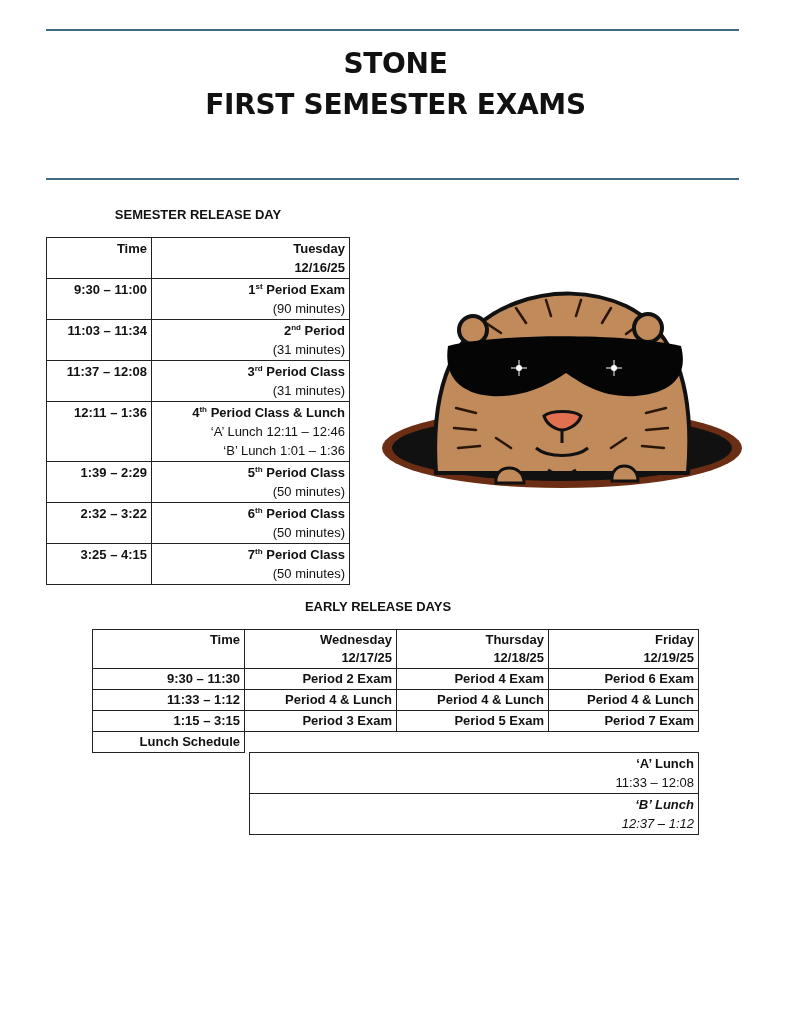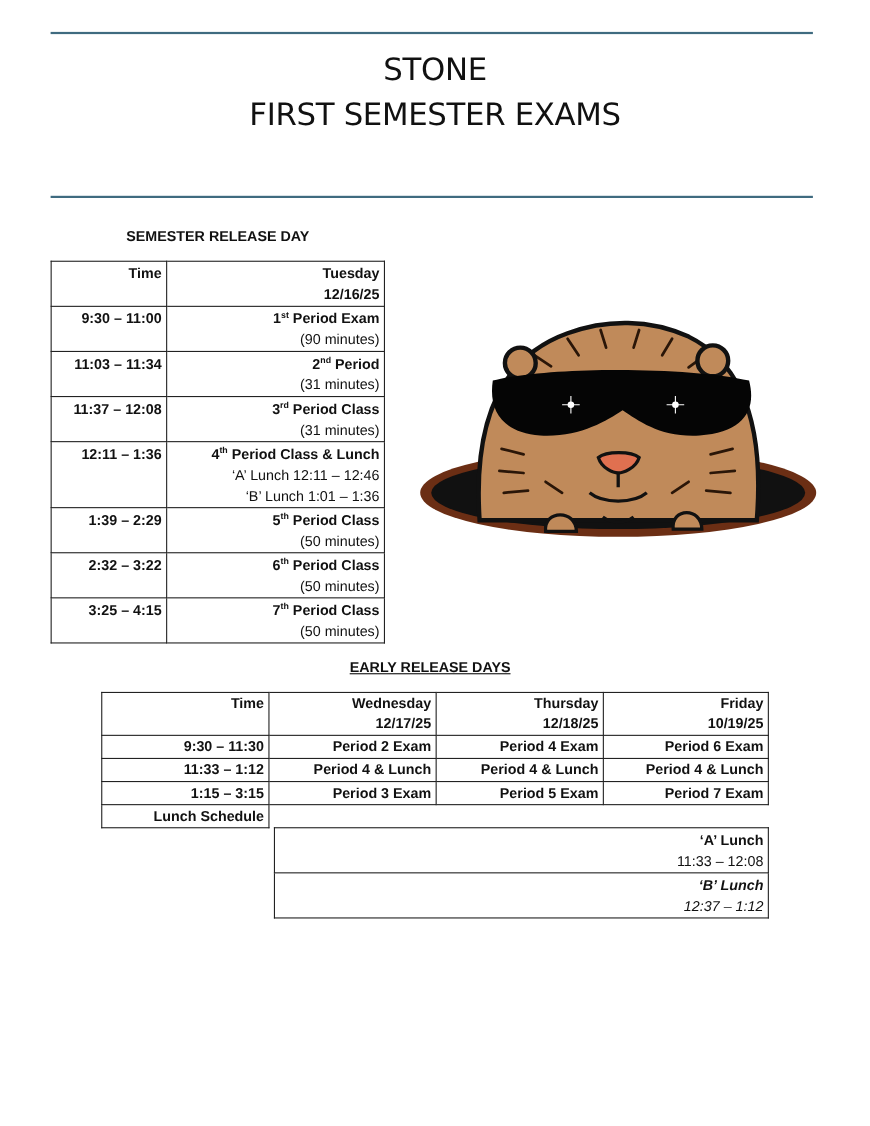--- a/index.html
+++ b/index.html
@@ -1,20 +1,20 @@
 <!DOCTYPE html>
 <html><head>
 <meta charset="utf-8">
 <style>
   html, body { margin: 0; padding: 0; background: #ffffff; }
   body { width: 791px; height: 1024px; position: relative; overflow: hidden;
          font-family: "Liberation Sans", "DejaVu Sans", sans-serif; color: #111; }
   .rule { position: absolute; left: 46px; width: 693px; height: 2px; background: #3f6b80; }
   .title { position: absolute; left: 0; width: 791px; text-align: center;
-           font-family: "DejaVu Sans", sans-serif; font-weight: normal; font-size: 28px;
+           font-family: "DejaVu Sans", sans-serif; font-weight: bold; font-size: 28px;
            line-height: 41px; top: 43px; letter-spacing: -0.3px; }
   .section-title { position: absolute; font-weight: bold; font-size: 13px; text-align: center; }
   table { border-collapse: collapse; position: absolute; font-size: 13px; }
   td { border: 1.5px solid #222; text-align: right; vertical-align: top;
        padding: 1px 4px 1px 4px; line-height: 19px; }
   .b { font-weight: bold; }
   sup { font-size: 8px; line-height: 0; vertical-align: 5px; }
   #reg td { height: 36px; }
   #reg td.hdr { height: 36px; }
   #early td { line-height: 18px; padding: 1px 4px; }
@@ -106,29 +106,29 @@
     <line x1="238" y1="82" x2="238" y2="98" stroke="#fff" stroke-width="1"></line>
 
   <path d="M168,138 C175,132 198,132 205,138 C202,148 190,152 186,152 C182,152 171,148 168,138 Z" fill="#e07050" stroke="#111" stroke-width="3"></path>
   <path d="M186,152 L186,165 M160,170 C172,180 200,180 212,170" stroke="#111" stroke-width="3" fill="none"></path>
   <path d="M172,192 C180,198 192,198 200,192" stroke="#111" stroke-width="3" fill="none"></path>
 
   <path d="M120,205 C118,185 148,185 148,205 Z" fill="#c08a5a" stroke="#111" stroke-width="3"></path>
   <path d="M236,203 C234,183 262,183 262,203 Z" fill="#c08a5a" stroke="#111" stroke-width="3"></path>
 </svg>
 
-<div class="section-title" style="left:88px; width:606px; top:599px;text-decoration:underline;">EARLY RELEASE DAYS</div>
+<div class="section-title" style="left:75px; width:606px; top:599px;">EARLY RELEASE DAYS</div>
 
 <table id="early" style="left:92px; top:629px; width:607px;">
   <tbody>
       <tr>
     <td class="b" style="width:143px;"><span>Time</span><br><span></span></td>
     <td class="b" style="width:143px;margin-left:14px;"><span>Wednesday</span><br><span>12/17/25</span></td>
     <td class="b" style="width:143px;margin-top:15px;"><span>Thursday</span><br><span>12/18/25</span></td>
-    <td class="b"><span>Friday</span><br><span>10/19/25</span></td>
+    <td class="b"><span>Friday</span><br><span>12/19/25</span></td>
   </tr>
   <tr>
     <td class="b">9:30 – 11:30</td>
     <td class="b">Period 2 Exam</td>
     <td class="b">Period 4 Exam</td>
     <td class="b">Period 6 Exam</td>
   </tr>
   <tr>
     <td class="b">11:33 – 1:12</td>
     <td class="b">Period 4 &amp; Lunch</td>

